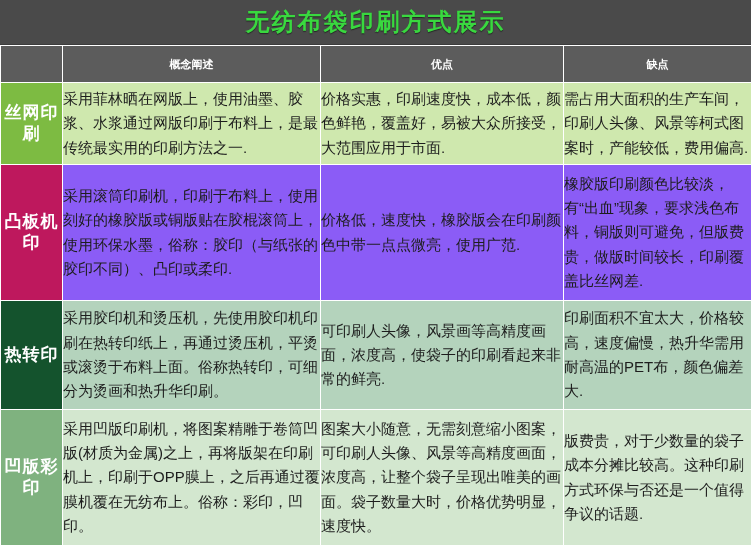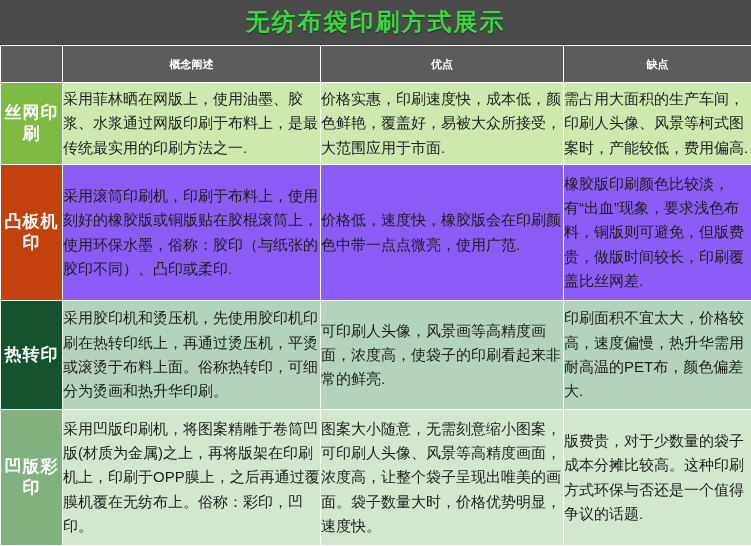--- a/index.html
+++ b/index.html
@@ -83,21 +83,21 @@
     font-size: 15px;
     line-height: 1.62;
     padding: 8px 9px;
     color: #1d1d1d;
     vertical-align: middle;
   }
   
   .r1 .rowlabel { background: #7dbb42; }
   .r1 .cell     { background: #cfe8ae; }
 
-  .r2 .rowlabel { background: #c2410c; }
+  .r2 .rowlabel { background: #be185d; }
   .r2 .cell     { background: #8b5cf6; margin-left: 41px; }
 
   .r3 .rowlabel { background: #14532d; }
   .r3 .cell     { background: #b4d3bc; }
 
   .r4 .rowlabel { background: #7fb27f; margin-top: 48px; }
   .r4 .cell     { background: #d3e7cf; }
 </style>
 </head>
 <body>

